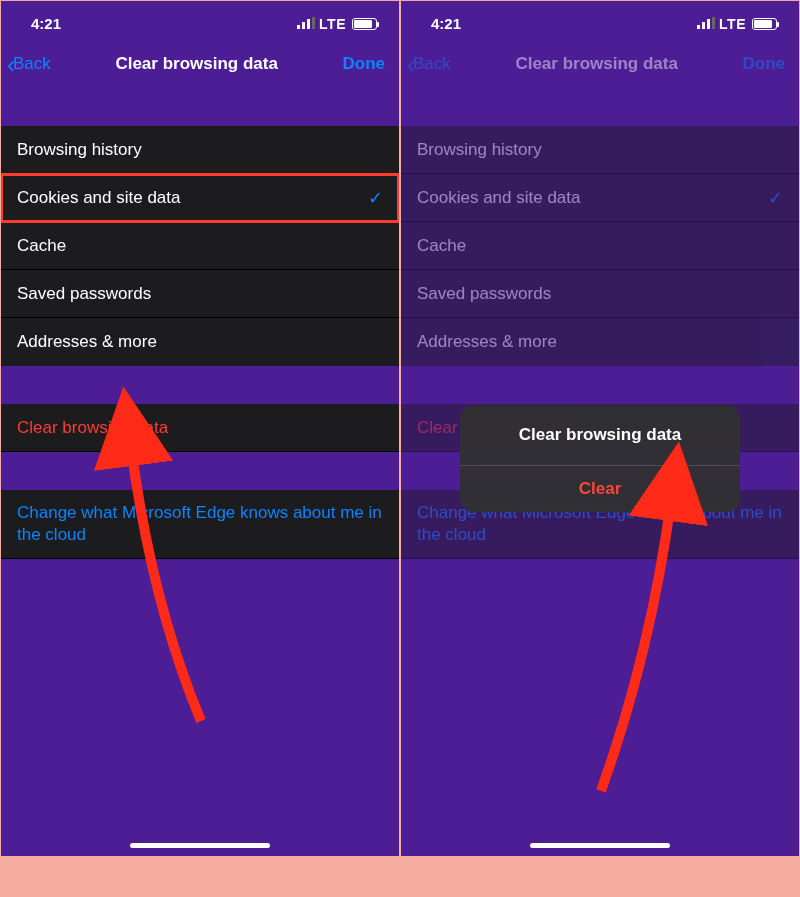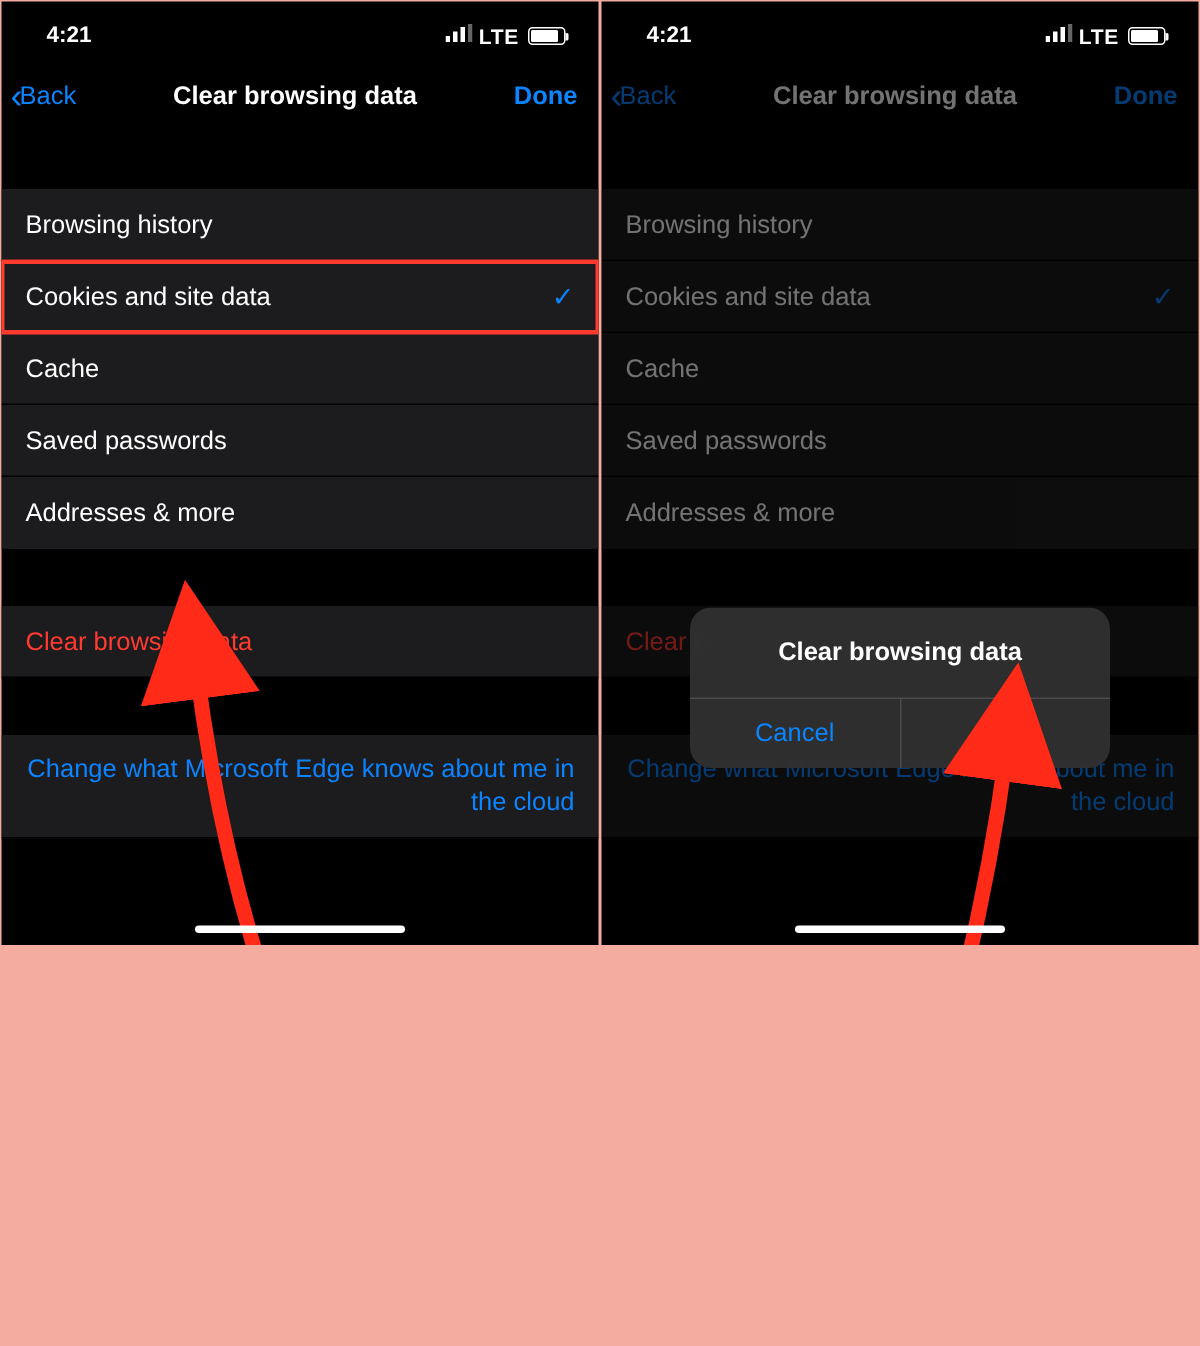--- a/index.html
+++ b/index.html
@@ -7,22 +7,22 @@
     width: 800px;
     height: 897px;
     background: #f5aca0;
     overflow: hidden;
     font-family: -apple-system, "Helvetica Neue", Arial, sans-serif;
     display: flex;
   }
   .phone {
     position: relative;
     width: 398px;
-    height: 629px;
-    background: #000000;
+    height: 855px;
+    background: #4c1d95;
     margin: 1px;
     color: #fff;
     overflow: hidden;
   }
   .status-bar {
     display: flex;
     justify-content: space-between;
     align-items: center;
     padding: 14px 22px 8px 30px;
     font-size: 15px;
@@ -46,21 +46,21 @@
     padding: 14px 14px 16px 6px; font-size: 17px;
   }
   .nav-back { display: flex; align-items: center; color: #0a84ff; }
   .nav-back-chevron { font-size: 24px; line-height: 17px; margin-right: -2px; font-weight: 300; }
   .nav-title { font-weight: 600; font-size: 17px; }
   .nav-done { color: #0a84ff; font-weight: 600; text-align: right; }
   .spacer-sm { height: 36px; }
   .row {
     display: flex; align-items: center; justify-content: space-between;
     background: #1c1c1e; padding: 0 16px; height: 48px;
-    border-bottom: 1px solid #000; font-size: 17px; font-weight: 400; text-align: right;
+    border-bottom: 1px solid #000; font-size: 17px; font-weight: 400;
   }
   .row:last-child { border-bottom: none; }
   .row.highlighted { outline: 3px solid #ff3b30; outline-offset: -2px; }
   .check { color: #0a84ff; font-size: 18px; }
   .spacer-md { height: 38px; }
   .row.danger { color: #ff3b30; }
   .row.link { color: #0a84ff; height: auto; padding: 12px 16px; line-height: 1.3; }
   .home-indicator {
     position: absolute; bottom: 8px; left: 50%; transform: translateX(-50%);
     width: 140px; height: 5px; background: #fff; border-radius: 3px;
@@ -233,21 +233,20 @@
 
   <div class="spacer-md"></div>
 
   <div class="row link">
     <span>Change what Microsoft Edge knows about me in the cloud</span>
   </div>
 
   <div class="dialog">
     <div class="dialog-title">Clear browsing data</div>
     <div class="dialog-buttons">
-      <div class="dialog-btn cancel">Cancel</div>
       <div class="dialog-btn clear">Clear</div>
     </div>
   </div>
 
   <div class="arrow" style="left:160px; top:480px;">
     <svg width="200" height="320">
       <defs>
           <marker id="ah2" markerWidth="8" markerHeight="8" refX="2" refY="4" orient="auto">
             <polygon points="0,0 8,4 0,8" fill="#ff2a18"></polygon>
           </marker>

